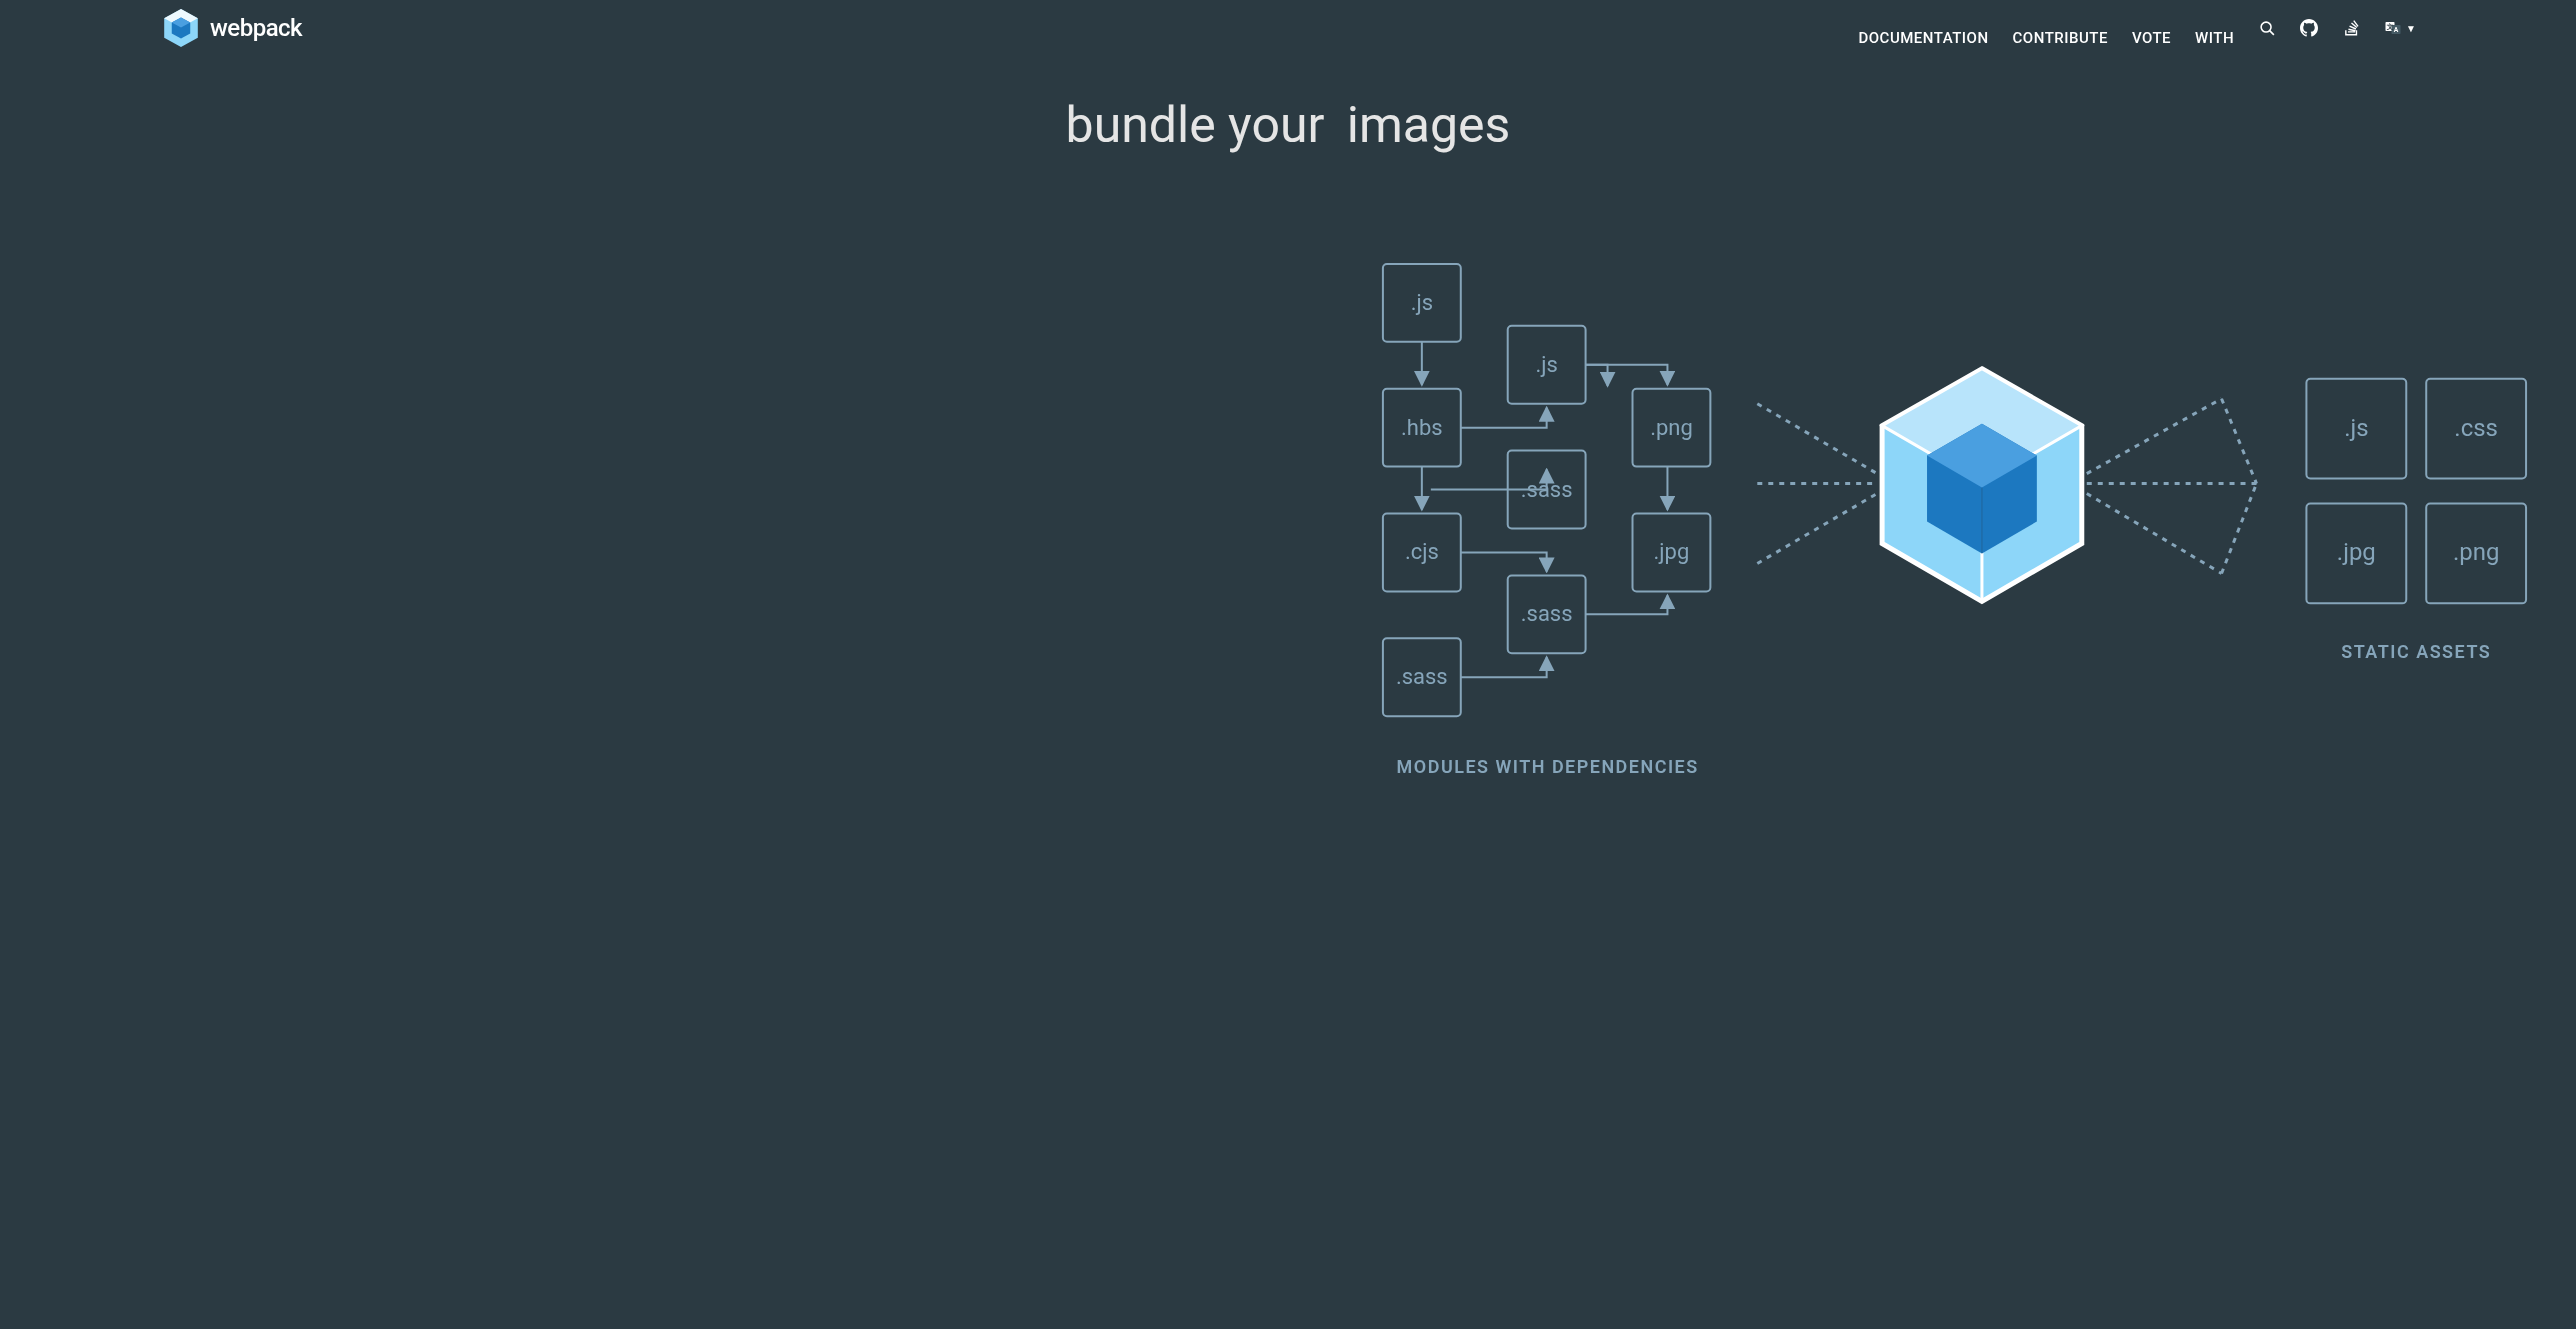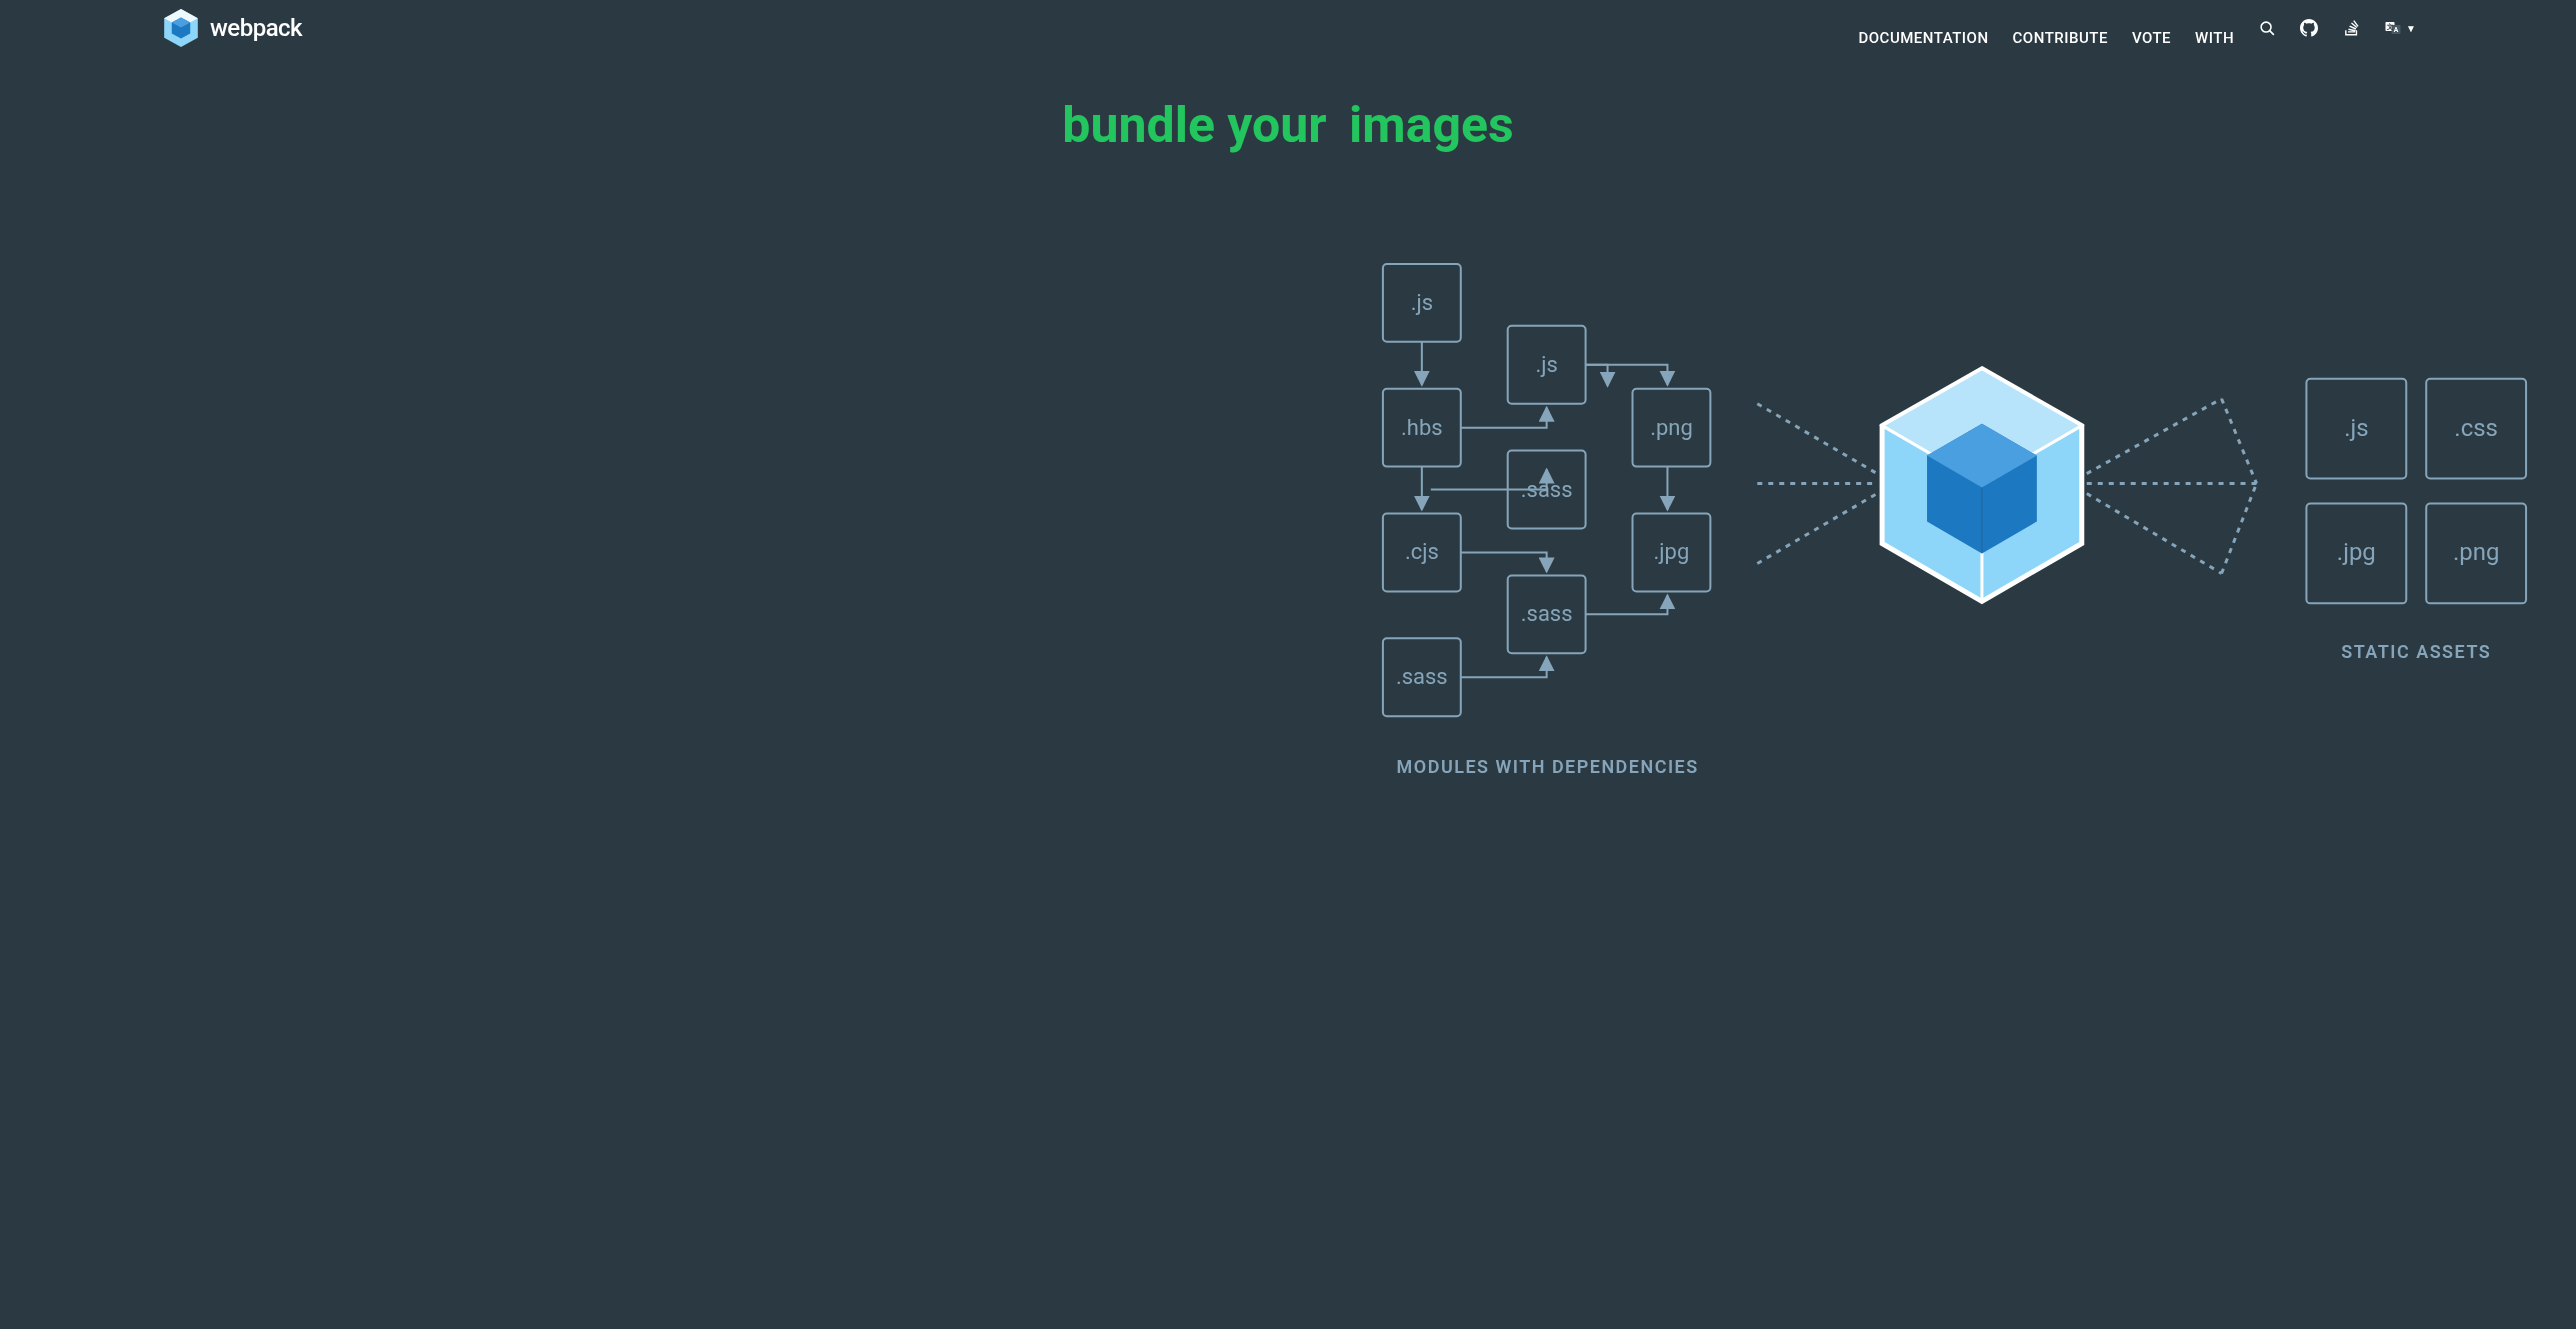--- a/index.html
+++ b/index.html
@@ -60,22 +60,22 @@
 .lang-select .caret {
   font-size: 10px;
   color: #fff;
 }
 .hero {
   text-align: center;
   padding: 40px 0 20px;
 }
 .hero-title {
   font-size: 50px;
-  font-weight: 700;
-  color: #22c55e;
+  font-weight: 400;
+  color: #e5e5e5;
 }
 .hero-title .dynamic {
   margin-left: 10px;
 }
 .diagram-container {
   display: flex;
   justify-content: flex-end;
   padding: 40px 0 30px;
 }
 .modules-label, .assets-label {

